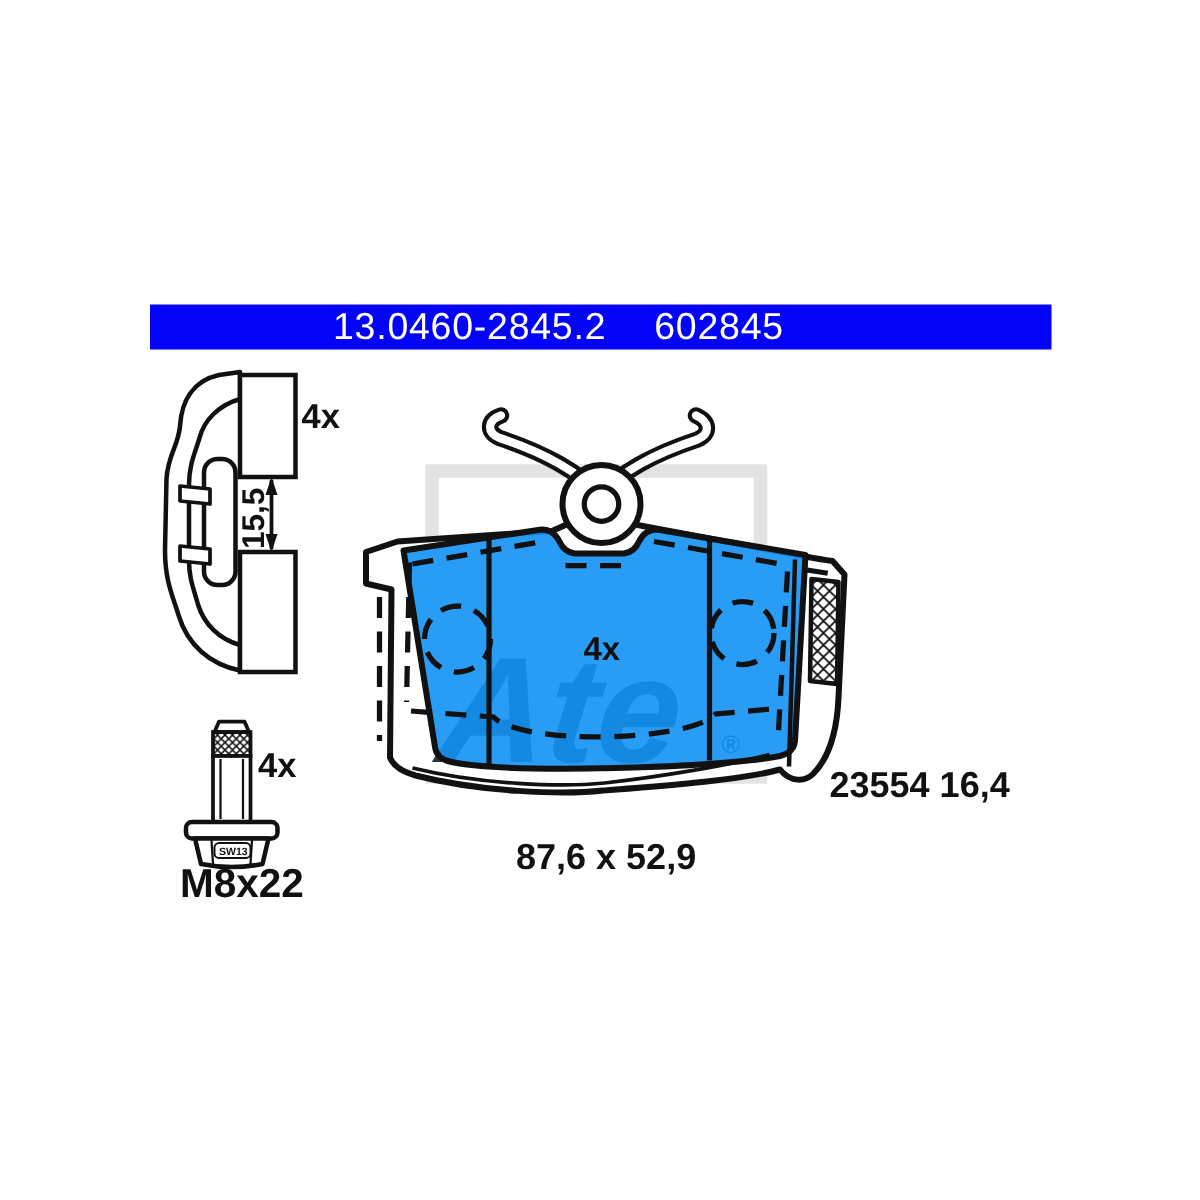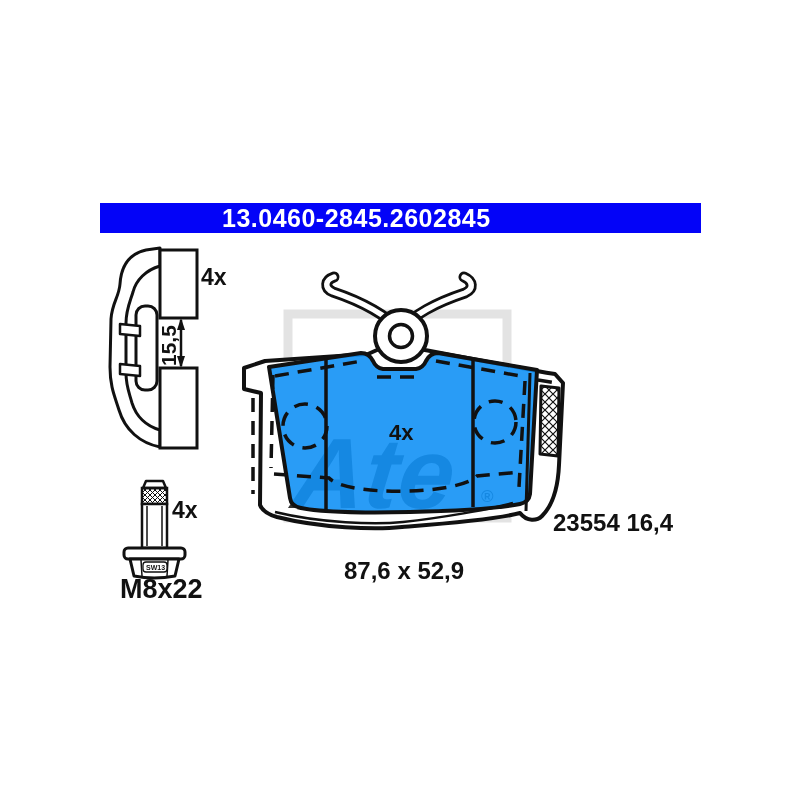--- a/index.html
+++ b/index.html
@@ -12,24 +12,24 @@
   html,body{margin:0;padding:0;}
   body{
     width:800px;height:800px;background:#ffffff;position:relative;overflow:hidden;
     font-family:"Liberation Sans", sans-serif;
   }
   .stage{position:absolute;left:0;top:0;width:800px;height:800px;}
   .header-bar{
     position:absolute;left:100px;top:203px;width:601px;height:30px;
     background:var(--header-blue);
     display:flex;align-items:center;
-    color:#ffffff;font-weight:bold;font-size:25px;letter-spacing:0.5px;
+    color:#ffffff;font-weight:normal;font-size:25px;letter-spacing:0.5px;
   }
   .header-bar .code-left{margin-left:122px;}
-  .header-bar .code-right{}
+  .header-bar .code-right{margin-left:32px;}
   svg{position:absolute;overflow:visible;}
   text{font-family:"Liberation Sans", sans-serif;fill:var(--line);}
   .lbl{font-weight:bold;}
 </style>
 </head>
 <body>
 
 <div class="stage">
 
   <div class="header-bar">

